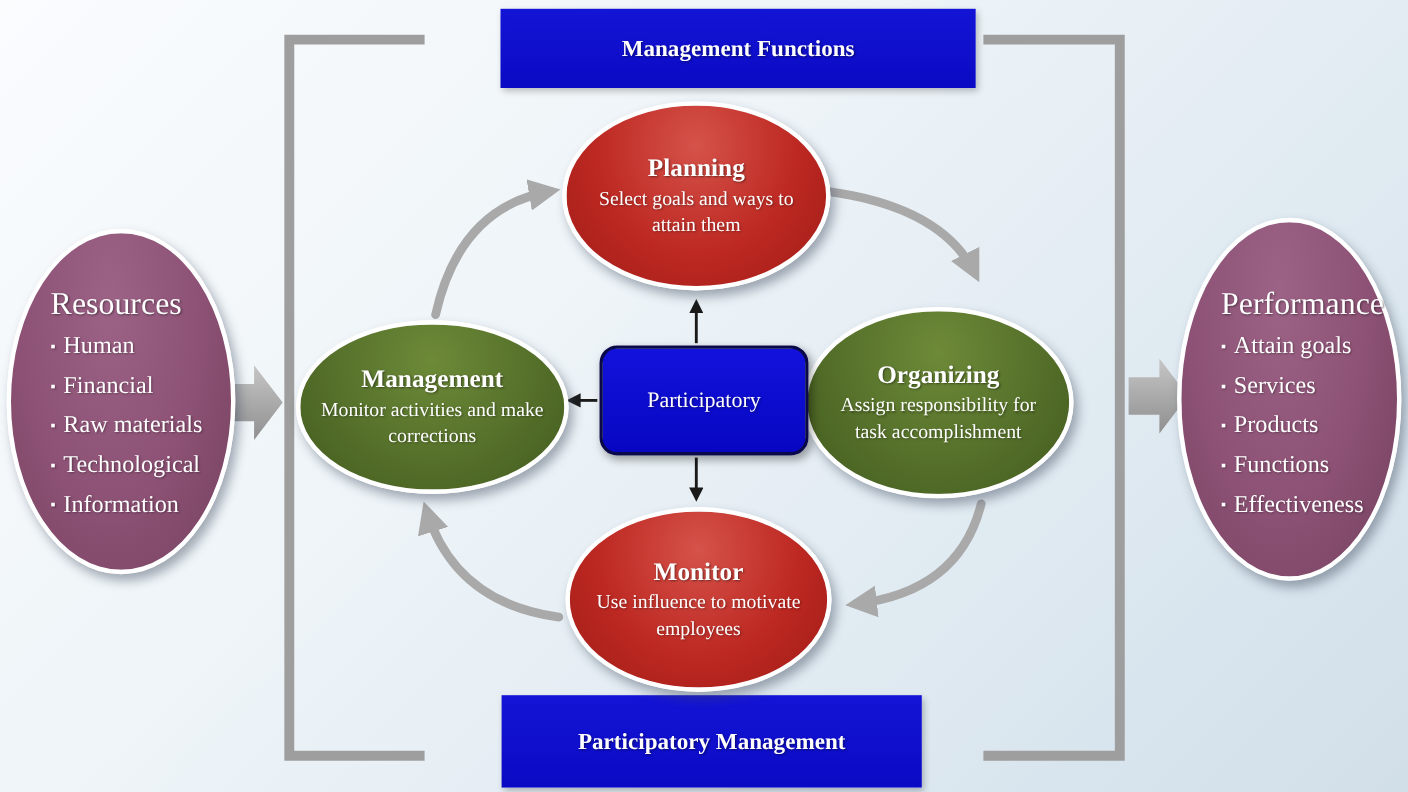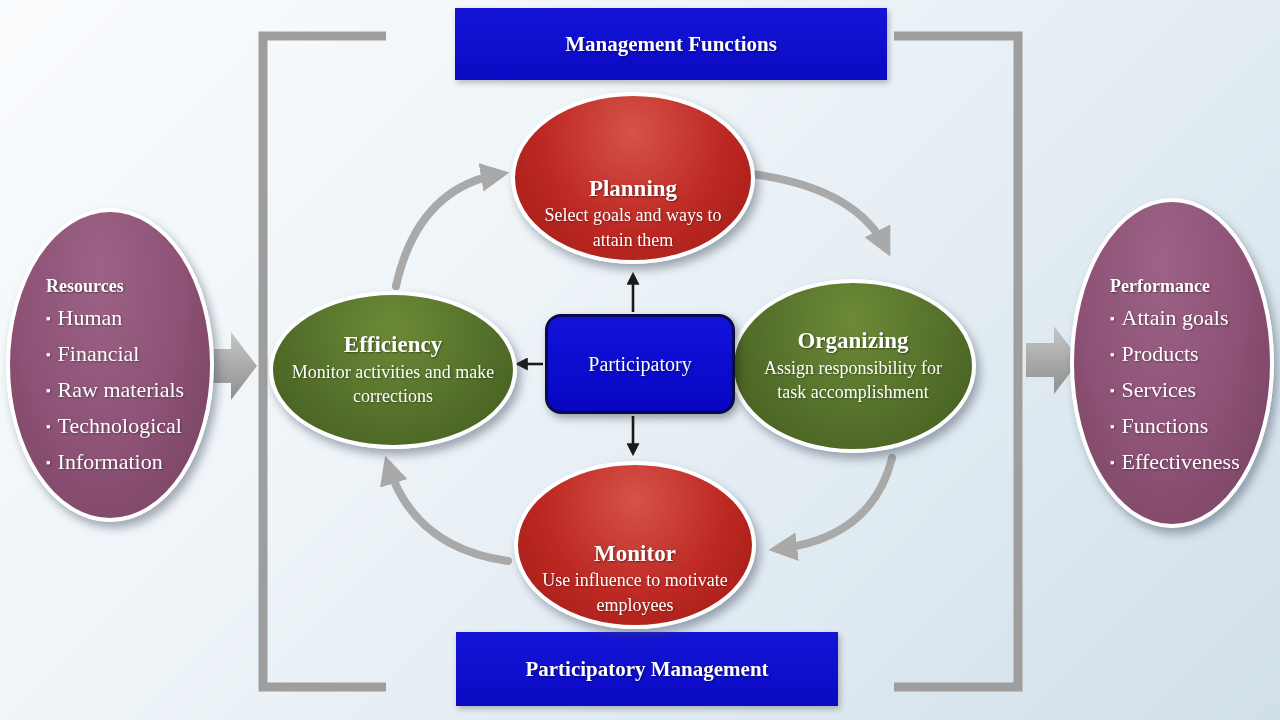--- a/index.html
+++ b/index.html
@@ -15,52 +15,52 @@
 
   
   .banner{
     position:absolute;display:flex;align-items:center;justify-content:center;
     background:linear-gradient(180deg,#1414d6 0%,#0a0ac4 100%);
     color:#fff;font-weight:bold;font-size:21px;
     box-shadow:2px 3px 6px rgba(0,0,0,0.25);
     text-shadow:1px 1px 2px rgba(0,0,0,0.45);
   }
   .banner.top{left:455px;top:8px;width:432px;height:72px;}
-  .banner.bottom{left:456px;top:632px;width:382px;height:74px;}
+  .banner.bottom{left:456px;top:632px;width:382px;height:84px;}
 
   
   .node{
     position:absolute;border-radius:50%;
     border:4px solid #ffffff;
     box-shadow:4px 6px 10px rgba(60,70,90,0.45);
     color:#fff;text-align:center;
     display:flex;flex-direction:column;align-items:center;justify-content:center;
     box-sizing:border-box;padding:8px 18px;
   }
   .node .title{font-weight:bold;font-size:23px;text-shadow:1px 1px 2px rgba(0,0,0,0.45);line-height:1.25;}
   .node .desc{font-size:18px;line-height:1.35;text-shadow:1px 1px 2px rgba(0,0,0,0.35);}
-  .node.red{background:radial-gradient(ellipse at 50% 22%,#d5534a 0%,#bd2822 55%,#a01c17 100%);justify-content:flex-end;}
+  .node.red{background:radial-gradient(ellipse at 50% 22%,#d5534a 0%,#bd2822 55%,#a01c17 100%);}
   .node.green{background:radial-gradient(ellipse at 50% 22%,#6d8a38 0%,#55702a 55%,#425a1e 100%);}
 
   .node.planning{left:511px;top:92px;width:244px;height:172px;}
   .node.organizing{left:730px;top:279px;width:246px;height:174px;}
   .node.leading{left:514px;top:461px;width:242px;height:168px;}
   .node.controlling{left:269px;top:291px;width:248px;height:158px;}
 
   
   .side{
     position:absolute;border-radius:50%;
     border:4px solid #ffffff;
     box-shadow:4px 6px 10px rgba(60,70,90,0.45);
     background:radial-gradient(ellipse at 45% 20%,#9c6386 0%,#8c5174 55%,#74405e 100%);
     color:#fff;box-sizing:border-box;
   }
   .side.resources{left:6px;top:208px;width:208px;height:314px;padding:48px 0 0 36px;}
   .side.performance{left:1070px;top:198px;width:204px;height:330px;padding:58px 0 0 36px;}
-  .side .title{font-weight:bold;font-size:18px;margin:16px 0 4px 0;text-shadow:1px 1px 2px rgba(0,0,0,0.45);}
+  .side .title{font-weight:normal;font-size:29px;margin:0 0 4px 0;text-shadow:1px 1px 2px rgba(0,0,0,0.45);}
   .side ul{list-style:none;margin:0;padding:0;}
   .side li{font-size:22px;line-height:33px;white-space:nowrap;text-shadow:1px 1px 2px rgba(0,0,0,0.35);}
   .side li::before{content:"▪";font-size:13px;margin-right:7px;position:relative;top:-2px;}
 
   
   .center-box{
     position:absolute;left:545px;top:314px;width:190px;height:100px;
     background:linear-gradient(180deg,#1212dc 0%,#0707c2 100%);
     border:3px solid #0a0a4a;border-radius:16px;
     color:#fff;font-size:20px;display:flex;align-items:center;justify-content:center;
@@ -121,21 +121,21 @@
     <div class="title">Organizing</div>
     <div class="desc">Assign responsibility for task accomplishment</div>
   </div>
 
   <div class="node red leading">
     <div class="title">Monitor</div>
     <div class="desc">Use influence to motivate employees</div>
   </div>
 
   <div class="node green controlling">
-    <div class="title">Efficiency</div>
+    <div class="title">Management</div>
     <div class="desc">Monitor activities and make corrections</div>
   </div>
 
   <div class="center-box">
     <span>Participatory</span>
   </div>
 
   <div class="side resources">
     <div class="title">Resources</div>
     <ul>
@@ -144,20 +144,20 @@
       <li>Raw materials</li>
       <li>Technological</li>
       <li>Information</li>
     </ul>
   </div>
 
   <div class="side performance">
     <div class="title">Performance</div>
     <ul>
       <li>Attain goals</li>
+      <li>Services</li>
       <li>Products</li>
-      <li>Services</li>
       <li>Functions</li>
       <li>Effectiveness</li>
     </ul>
   </div>
 
 </div>
 
 </body></html>

